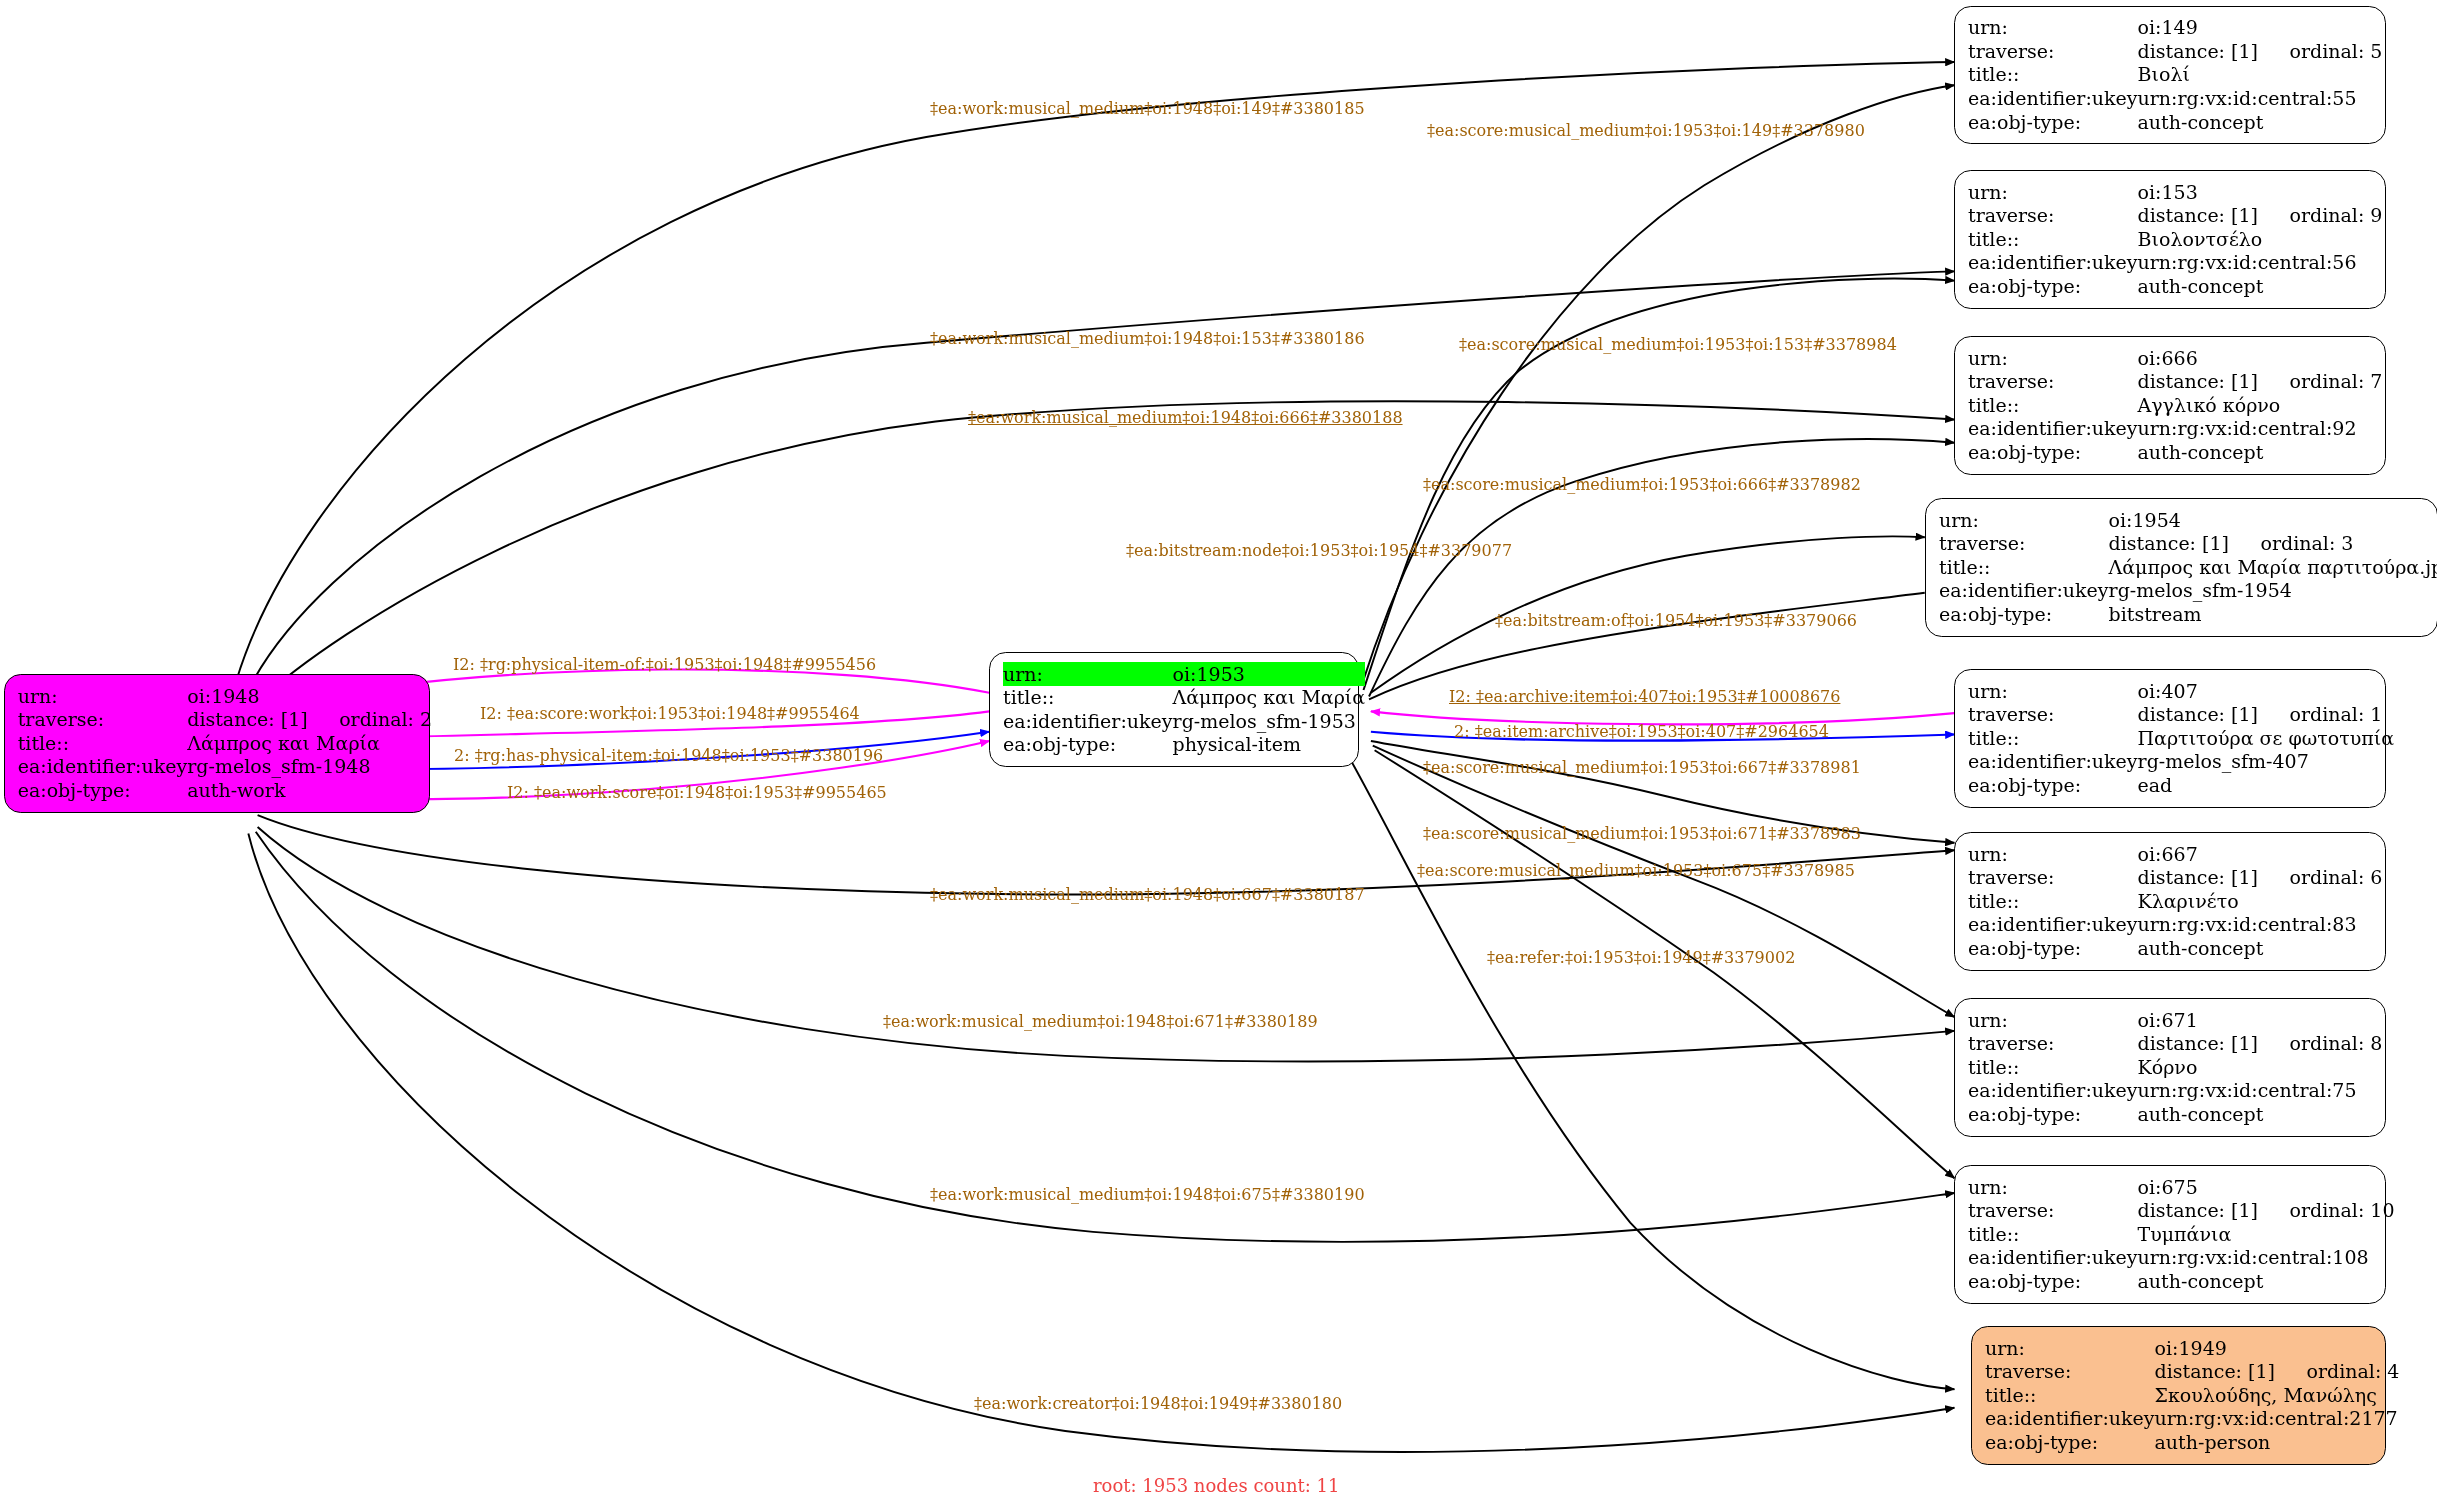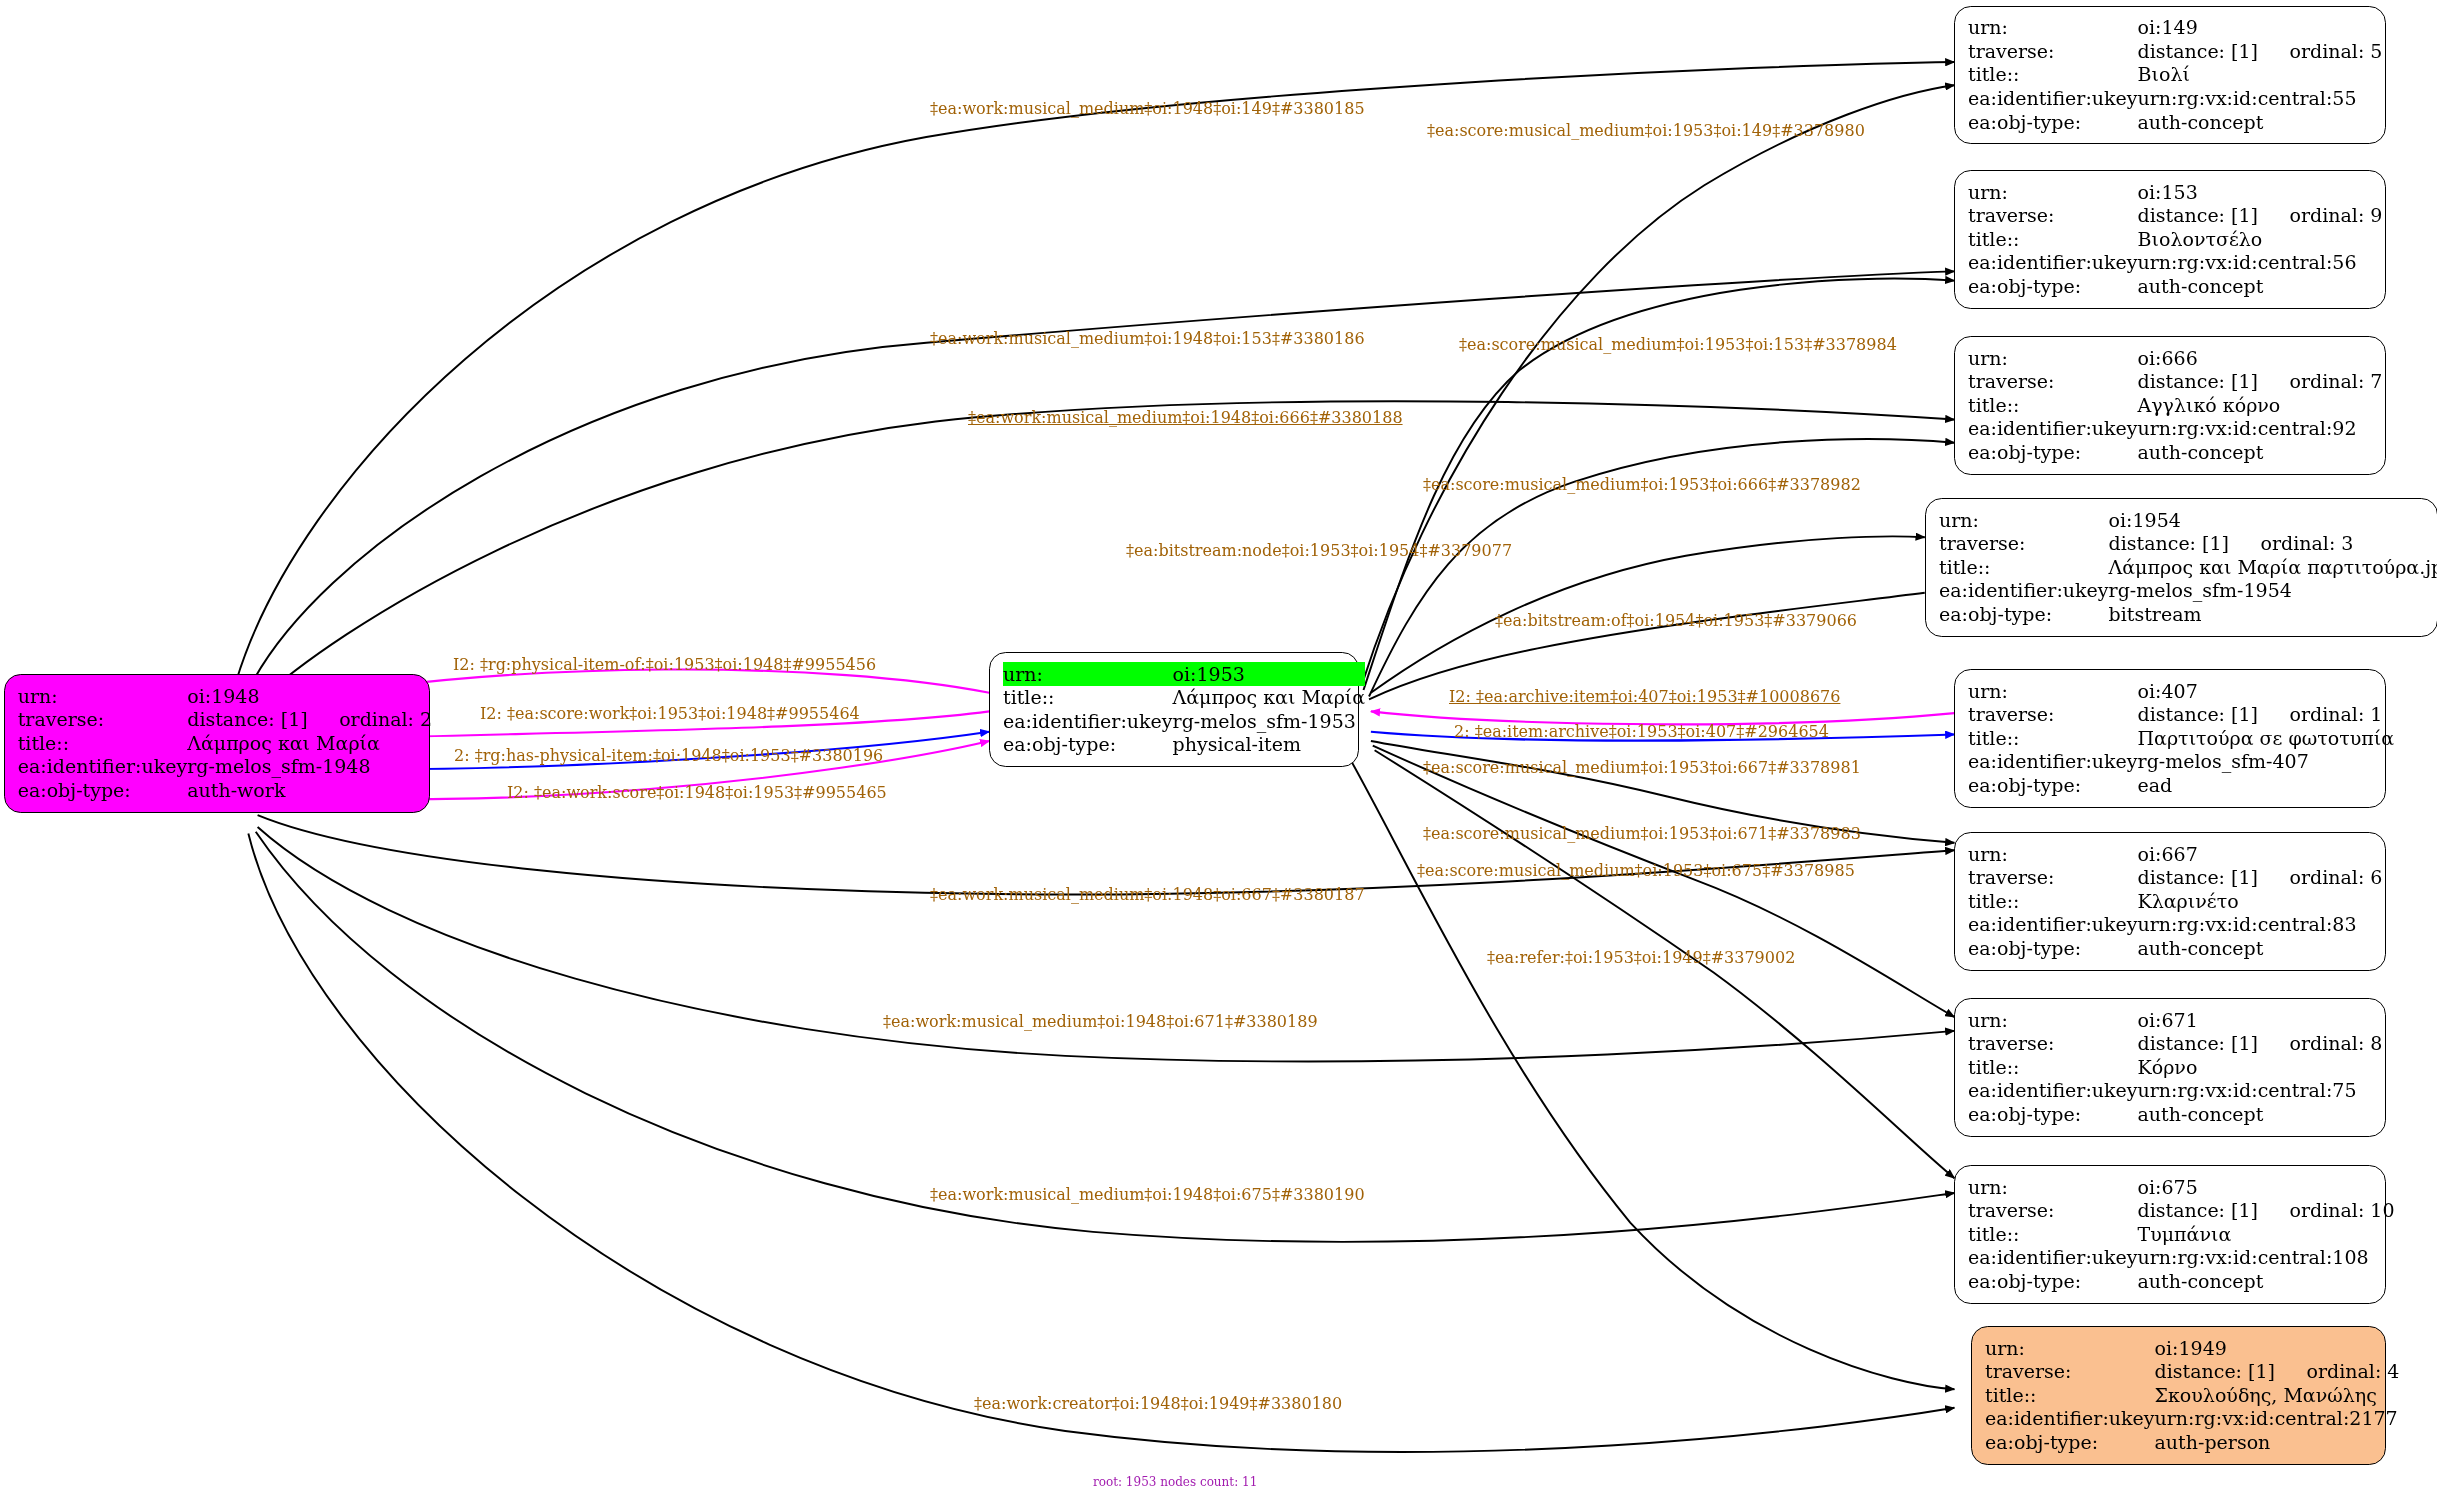--- a/index.html
+++ b/index.html
@@ -54,22 +54,22 @@
   .edge-label {
     position: absolute;
     font-size: 16px;
     color: #a16207;
     white-space: nowrap;
     z-index: 6;
     font-family: "DejaVu Serif", "Liberation Serif", serif;
   }
   .footer-label {
     position: absolute;
-    font-size: 12px;
-    color: #a21caf;
+    font-size: 18px;
+    color: #ef4444;
     white-space: nowrap;
     z-index: 6;
   }
 </style>
 </head>
 <body>
 
 <svg id="graph-canvas" viewBox="0 0 2632 1626" xmlns="http://www.w3.org/2000/svg">
   <defs>
     <marker id="arrow-black" markerWidth="11" markerHeight="9" refX="10" refY="4.5" orient="auto" markerUnits="userSpaceOnUse">

